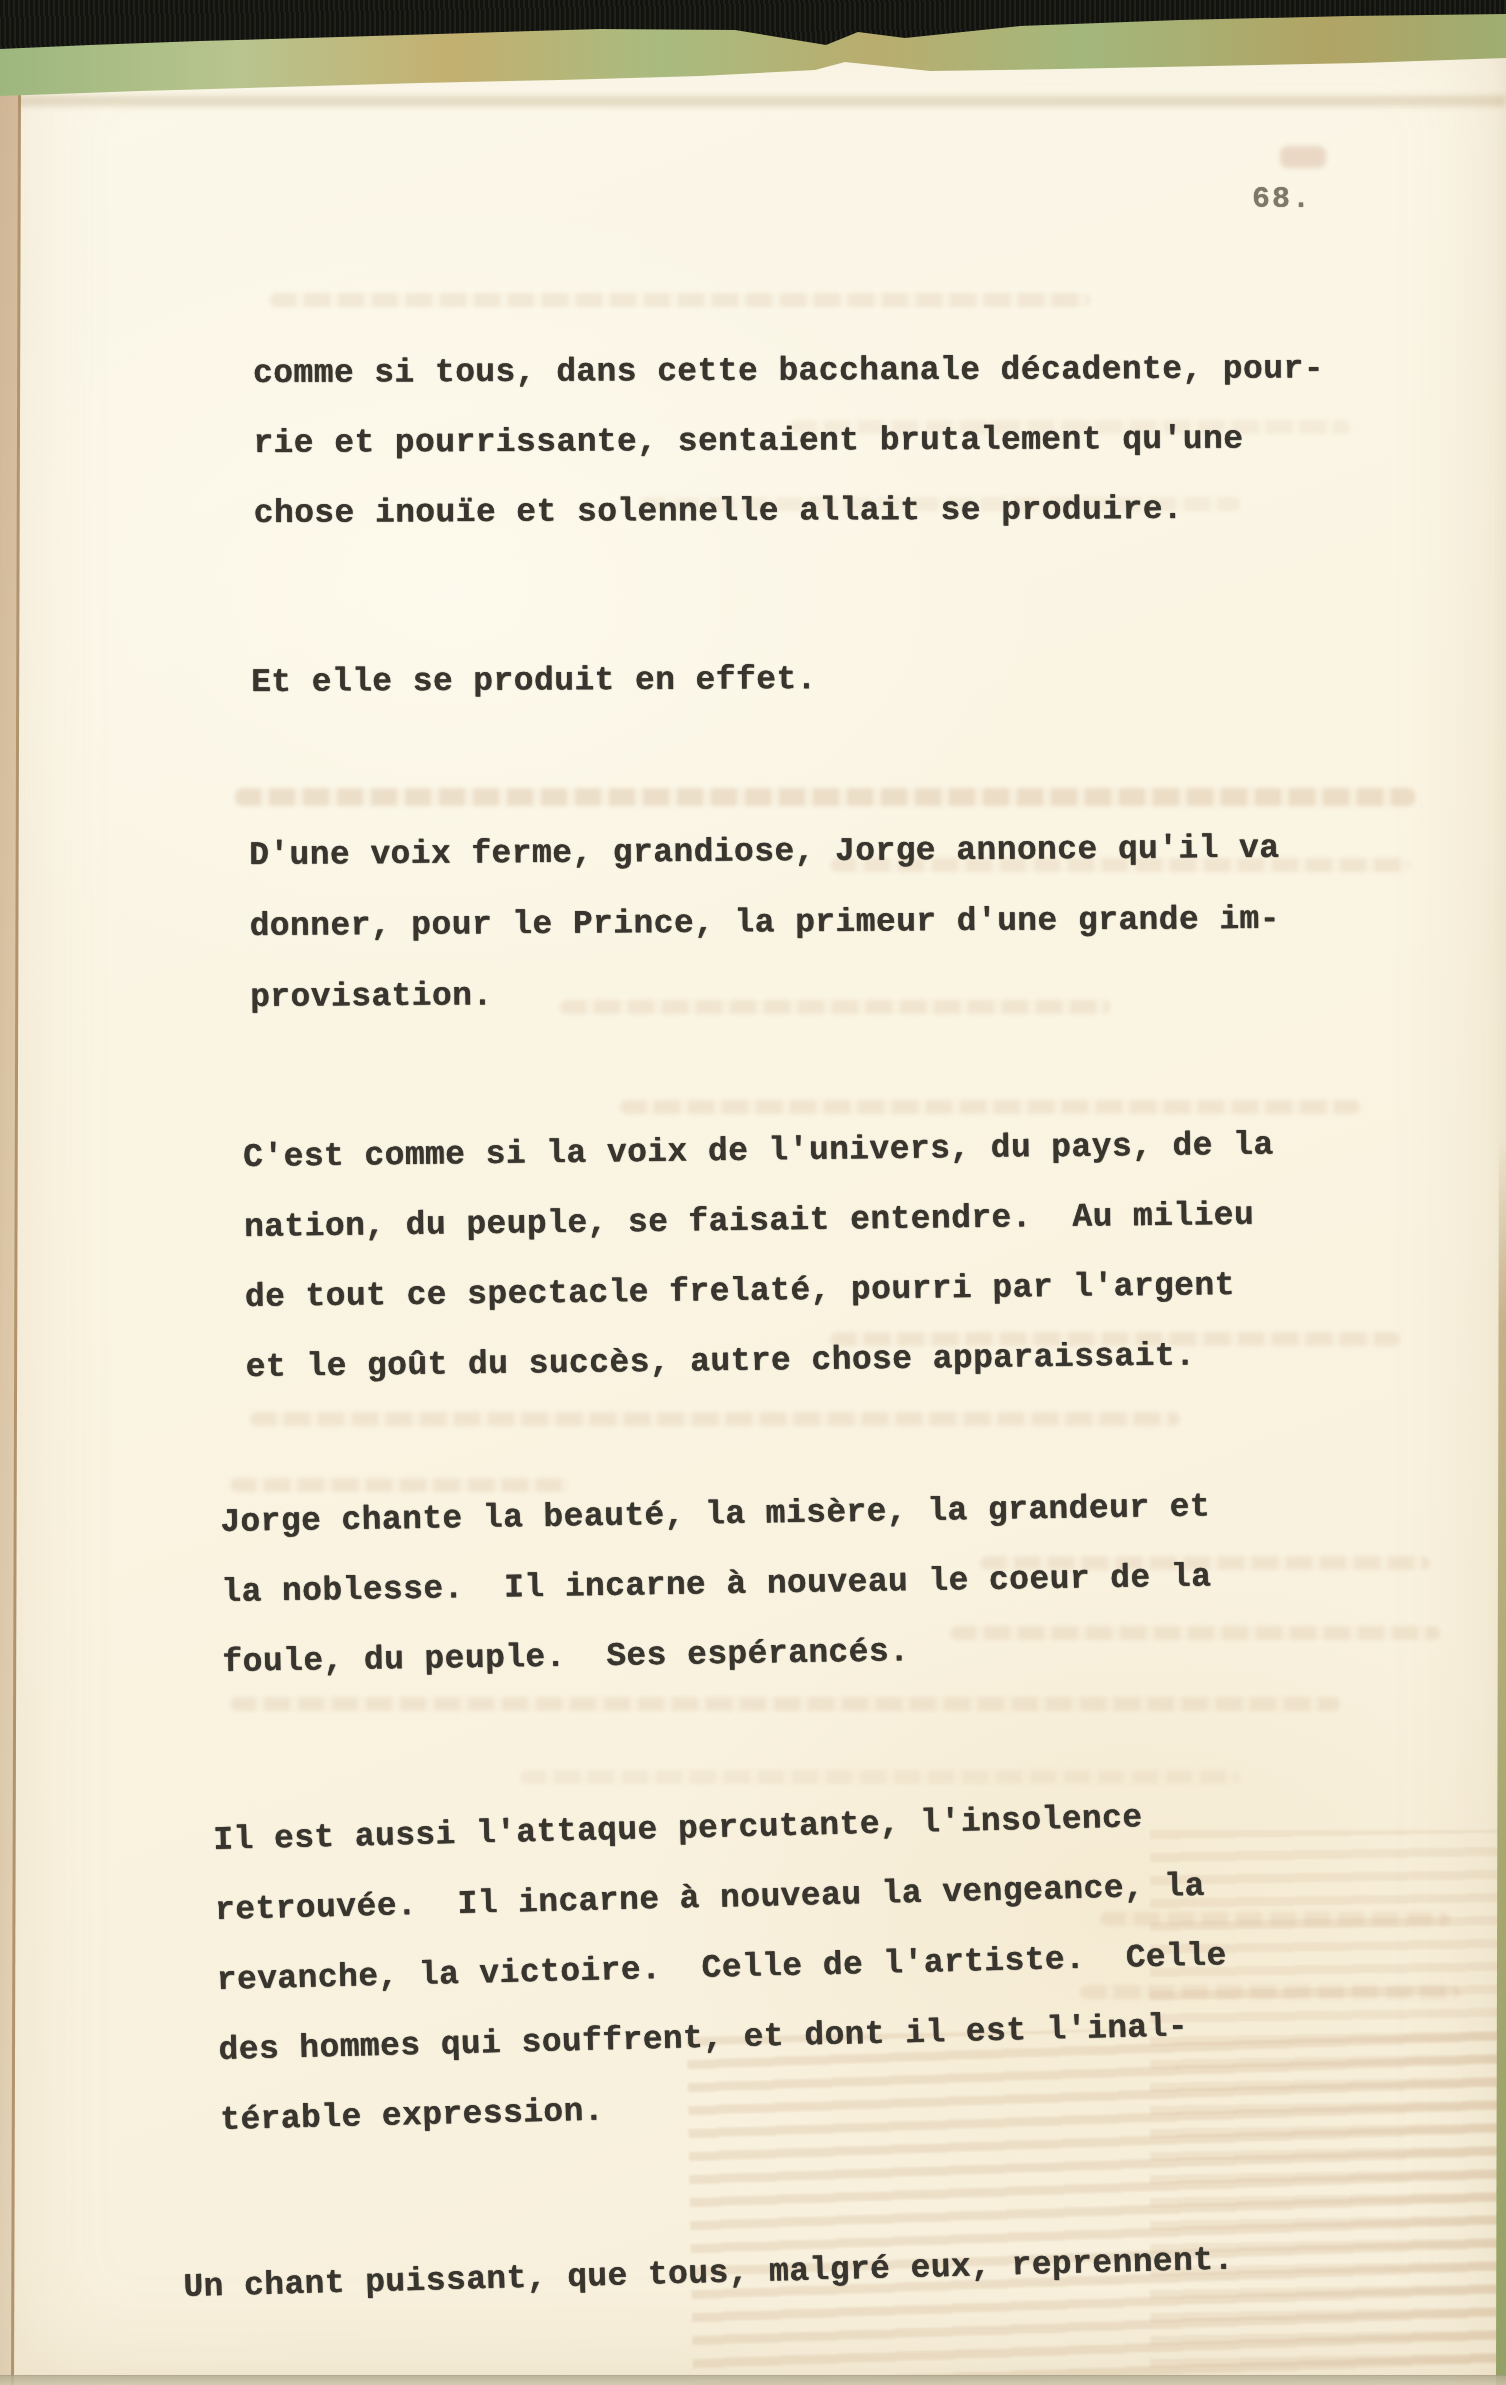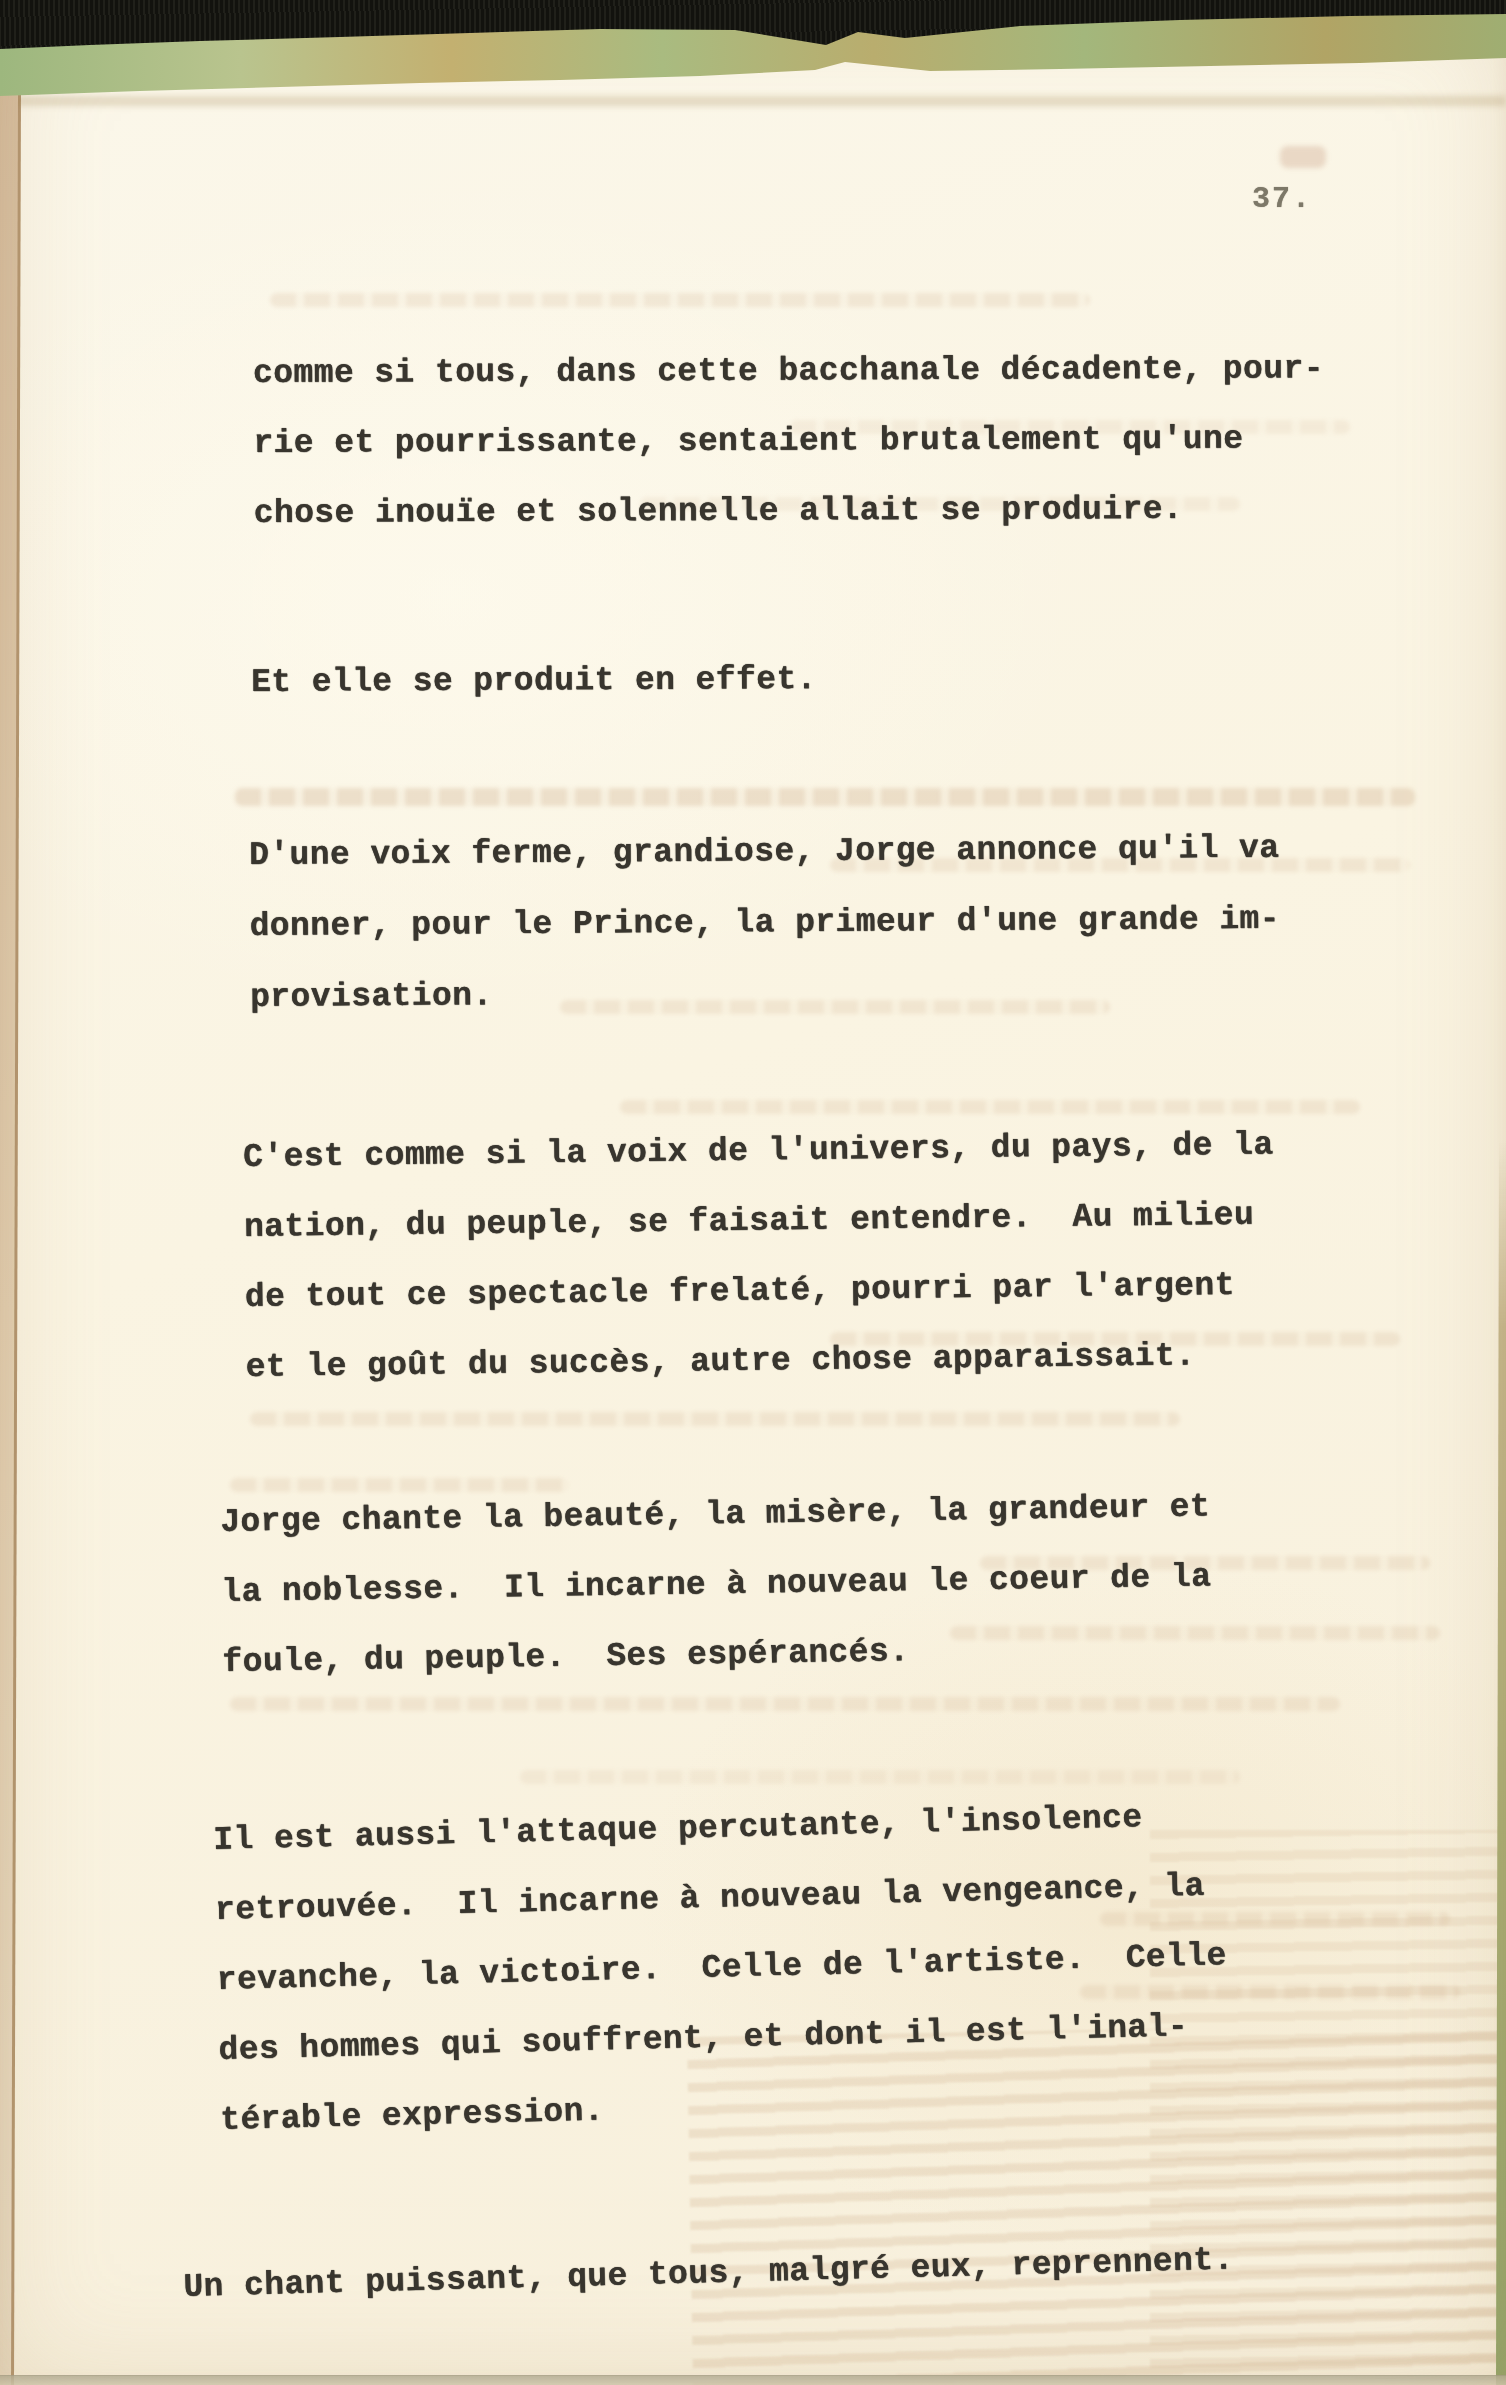--- a/index.html
+++ b/index.html
@@ -88,21 +88,21 @@
   <div class="smudge" style="left:230px;top:1478px;width:340px;"></div>
   <div class="smudge" style="left:980px;top:1556px;width:450px;"></div>
   <div class="smudge" style="left:950px;top:1626px;width:490px;"></div>
   <div class="smudge" style="left:230px;top:1697px;width:1110px;"></div>
   <div class="smudge faint" style="left:520px;top:1770px;width:720px;"></div>
   <div class="smudge" style="left:1100px;top:1912px;width:350px;"></div>
   <div class="smudge" style="left:1080px;top:1985px;width:380px;"></div>
   <div class="ghost-block" style="left:690px;top:2030px;width:810px;height:350px;transform:rotate(-1deg);"></div>
   <div class="ghost-block" style="left:1150px;top:1830px;width:350px;height:550px;opacity:.7;"></div>
 
-  <div class="page-number">37.</div>
+  <div class="page-number">68.</div>
 
   <div class="para p1">
     <div class="line">comme si tous, dans cette bacchanale décadente, pour-</div>
     <div class="line">rie et pourrissante, sentaient brutalement qu'une</div>
     <div class="line">chose inouïe et solennelle allait se produire.</div>
   </div>
 
   <div class="para p2">
     <div class="line">Et elle se produit en effet.</div>
   </div>

